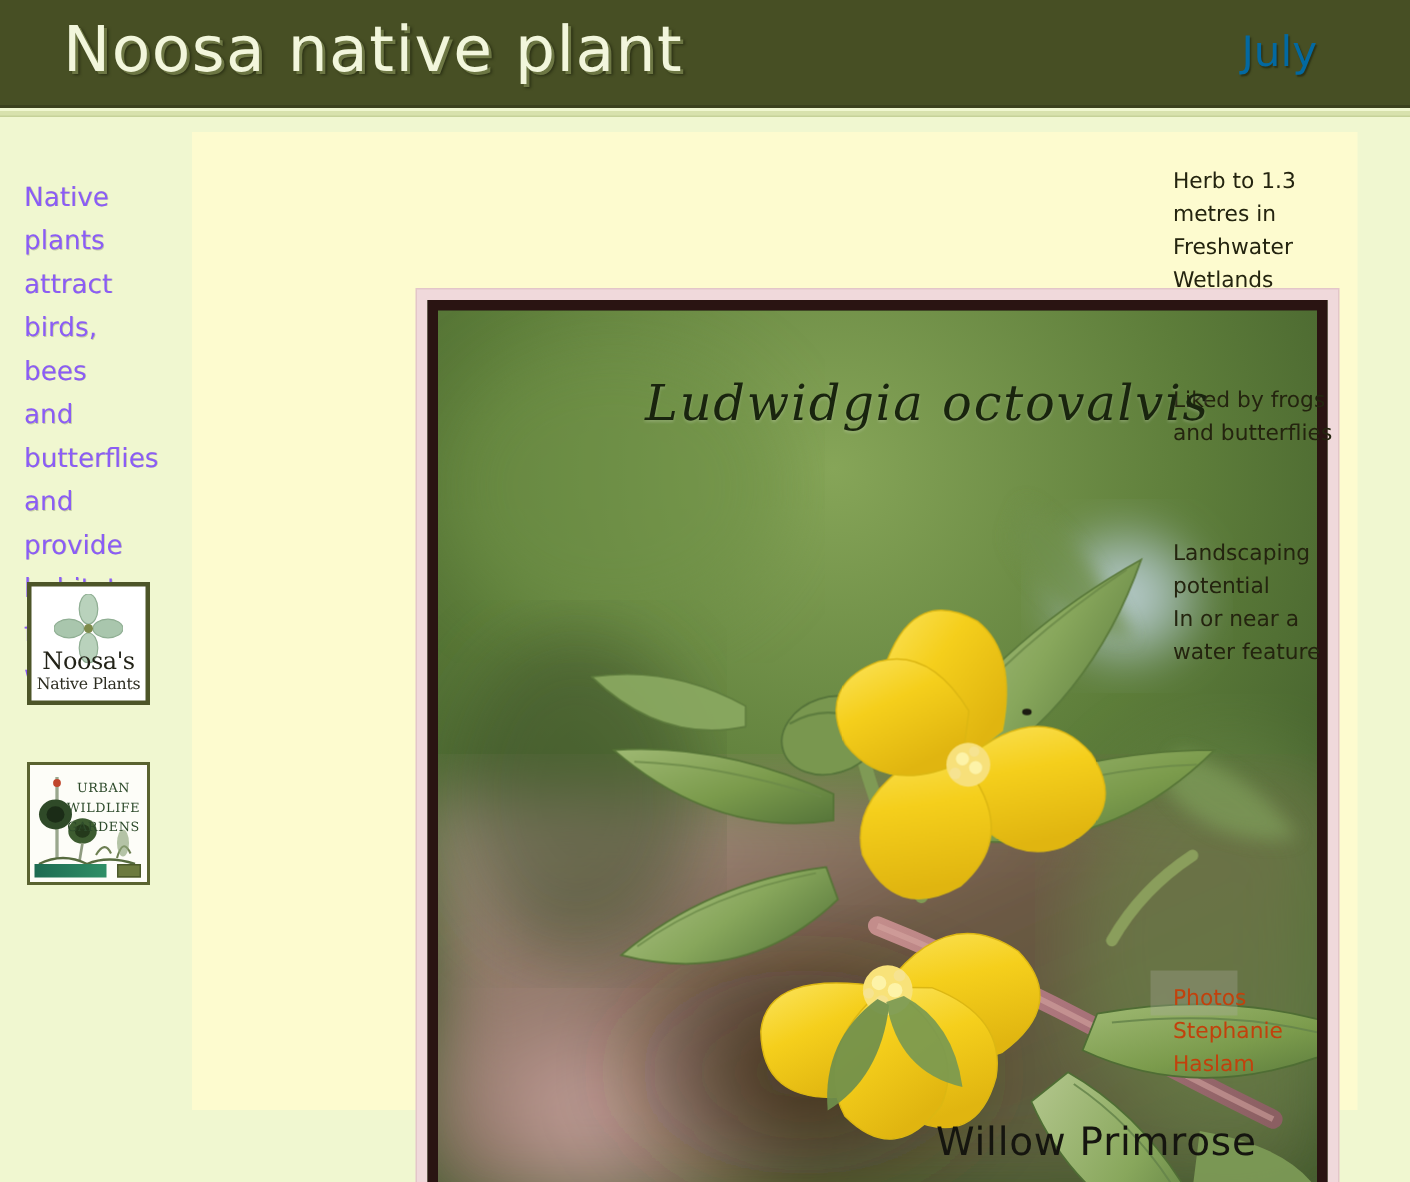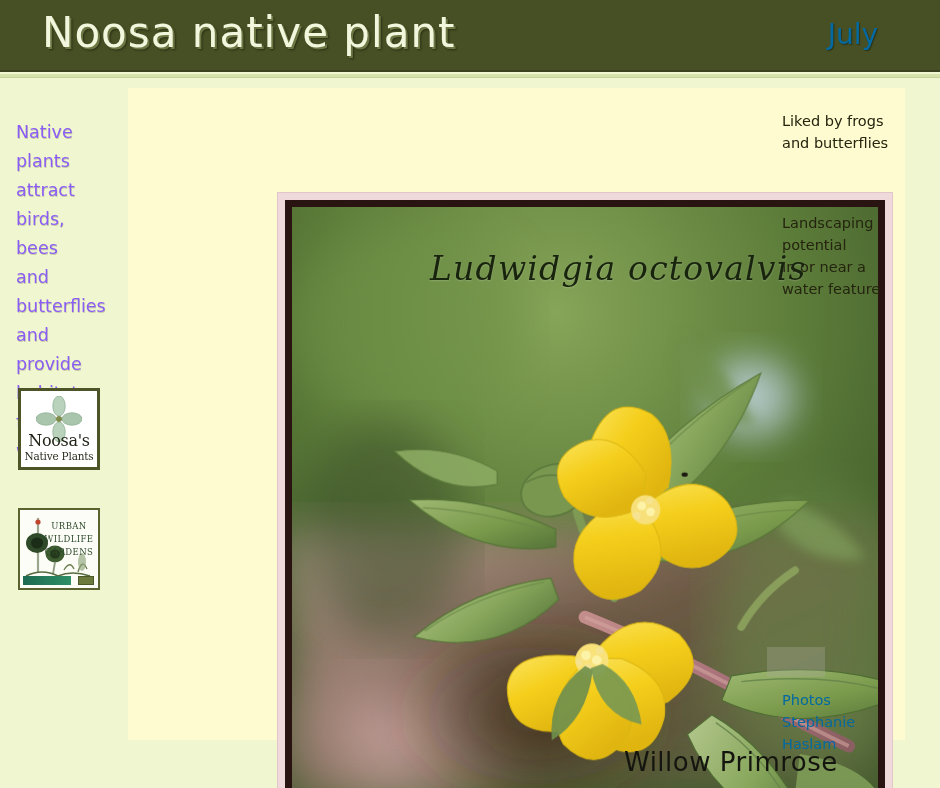--- a/index.html
+++ b/index.html
@@ -197,23 +197,22 @@
   #credit-shade {
     position: absolute;
     left: -15px; top: -8px;
     width: 58px; height: 30px;
     background: rgba(170,170,160,.32);
   }
   #photo-credit {
     position: relative;
     font-size: 14.5px;
     line-height: 22px;
-    color: #0369a1;
+    color: #c2410c;
     white-space: pre-line;
-    margin-top: 34px;
   }
 </style>
 </head>
 <body>
 
 <div id="header-bar"></div>
 <div id="header-underline"></div>
 <div id="header-title">Noosa native plant</div>
 <div id="header-month">July</div>
 
@@ -419,20 +418,24 @@
         <path d="M318 468 q34 18 40 62 q-44 -10 -52 -58 z" fill="#779852" opacity=".9"></path>
       </svg>
 
       <div class="sci-name">Ludwidgia octovalvis</div>
       <div class="common-name">Willow Primrose</div>
     </div>
   </div>
 </div>
 
 <div id="right-column">
+  <div class="right-note">Herb to 1.3
+metres in
+Freshwater
+Wetlands</div>
   <div class="right-note">Liked by frogs
 and butterflies</div>
   <div class="right-note">Landscaping
 potential
 In or near a
 water feature</div>
 </div>
 
 <div id="photo-credit-wrap">
   <div id="credit-shade"></div>

